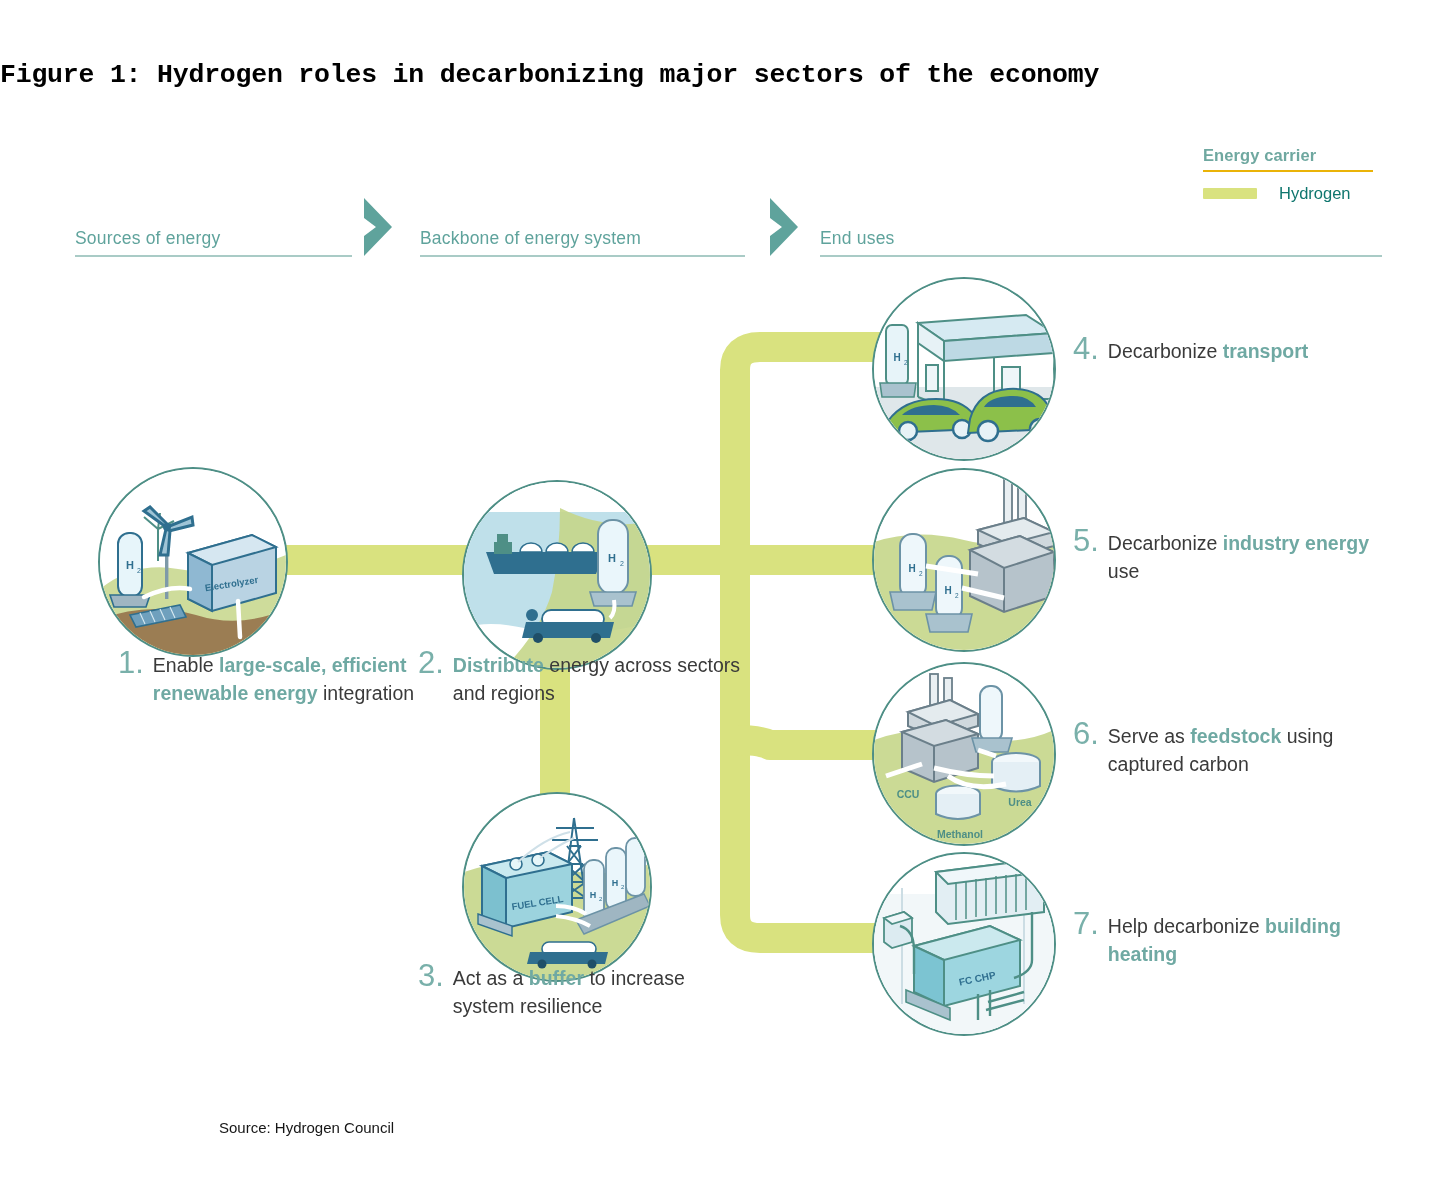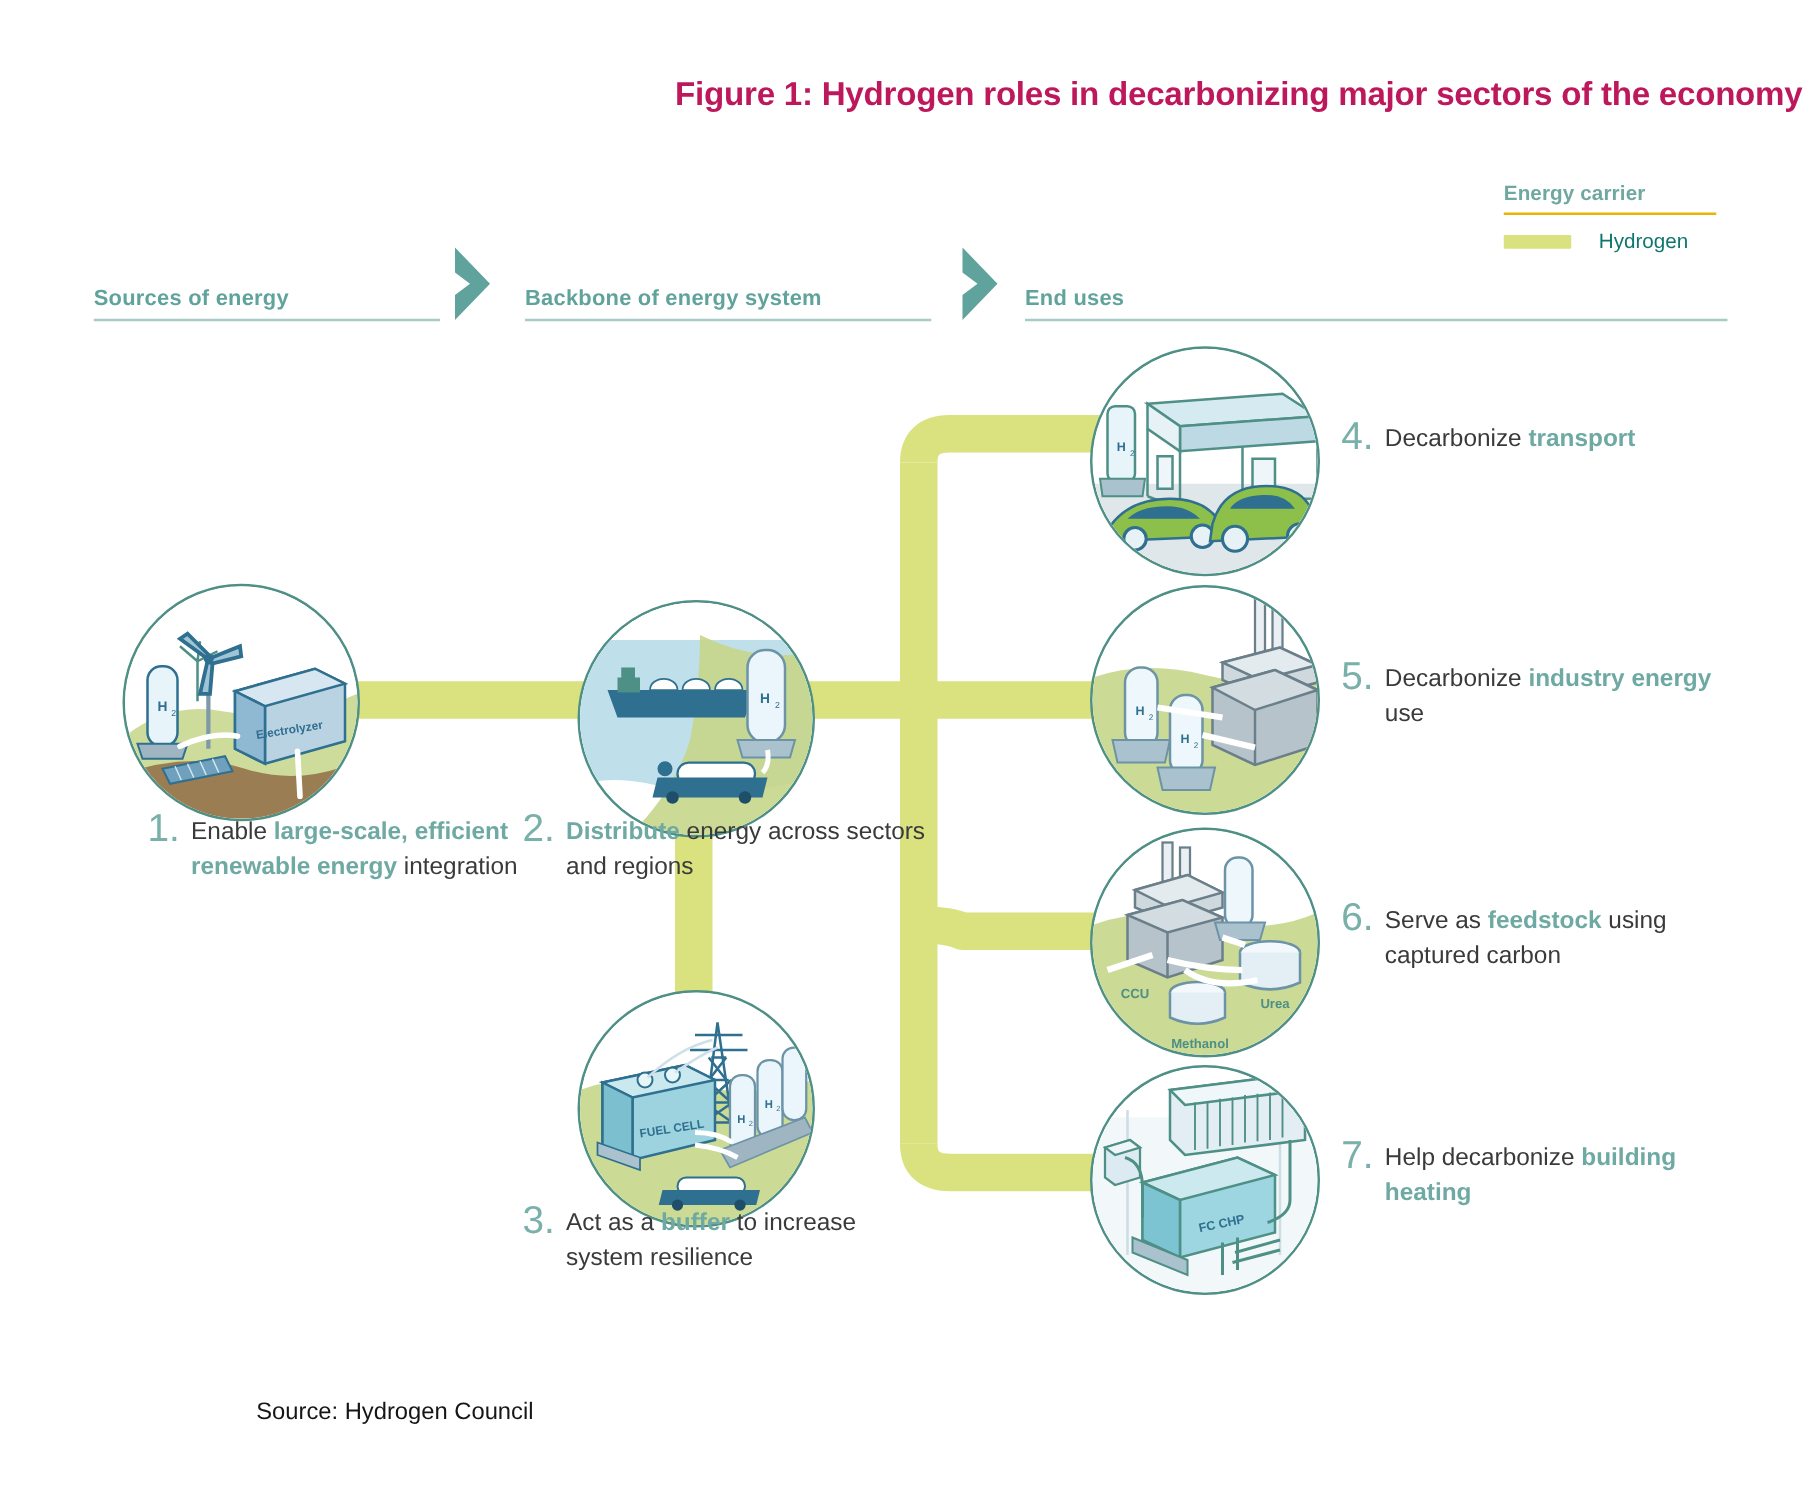--- a/index.html
+++ b/index.html
@@ -6,38 +6,38 @@
   html,body{margin:0;padding:0;background:#ffffff;}
   body{
     width:1442px;height:1200px;position:relative;overflow:hidden;
     font-family:"Liberation Sans","DejaVu Sans",sans-serif;
     color:#3b3b3b;
   }
   #figure-root{position:absolute;inset:0;}
 
   
   .fig-title{
-    position:absolute;left:0;top:60px;width:1442px;text-align:right;
-    font-size:26.5px;font-weight:bold;color:#be185d;letter-spacing:-0.2px;
+    position:absolute;left:0;top:60px;width:1442px;text-align:left;
+    font-size:26.5px;font-weight:bold;color:#000000;letter-spacing:-0.2px;font-family:Liberation Mono, monospace;
   }
 
   
   .legend{position:absolute;left:1203px;top:146px;width:170px;}
   .legend-title{
     font-size:16.5px;font-weight:bold;color:#6fa8a0;letter-spacing:0.1px;
     padding-bottom:5px;border-bottom:2px solid #eab308;
   }
   .legend-row{display:flex;align-items:center;margin-top:12px;}
   .legend-swatch{width:54px;height:11px;background:#d9e27f;border-radius:1px;}
   .legend-label{margin-left:22px;font-size:16.5px;color:#0f766e;}
 
   
   .col-head{position:absolute;}
   .col-head .ch-label{
-    font-size:17.5px;font-weight:bold;color:#5fa39c;letter-spacing:.2px;
+    font-size:17.5px;font-weight:normal;color:#5fa39c;letter-spacing:.2px;
     white-space:nowrap;padding-bottom:6px;
   }
   .col-head .ch-rule{height:2px;background:#a9cbc6;}
   #col-head-0{left:75px;top:228px;}
   #col-head-0 .ch-rule{width:277px;}
   #col-head-1{left:420px;top:228px;}
   #col-head-1 .ch-rule{width:325px;}
   #col-head-2{left:820px;top:228px;}
   #col-head-2 .ch-rule{width:562px;}
 
@@ -77,21 +77,21 @@
   #step-3{left:418px;top:965px;width:330px;}
   #step-4{left:1073px;top:338px;width:300px;}
   #step-5{left:1073px;top:530px;width:310px;}
   #step-6{left:1073px;top:723px;width:310px;}
   #step-7{left:1073px;top:913px;width:300px;}
 
   .step-2 .step-text, .step-3 .step-text{position:relative;z-index:5;}
 
   
   .source-note{
-    position:absolute;left:205px;top:1119px;font-size:19px;color:#161616;
+    position:absolute;left:219px;top:1119px;font-size:15px;color:#161616;
   }
   .caption-layer{position:relative;z-index:6;}
 </style>
 </head>
 <body>
 
 <div id="figure-root">
 
   <div class="fig-title">Figure 1: Hydrogen roles in decarbonizing major sectors of the economy</div>
 

